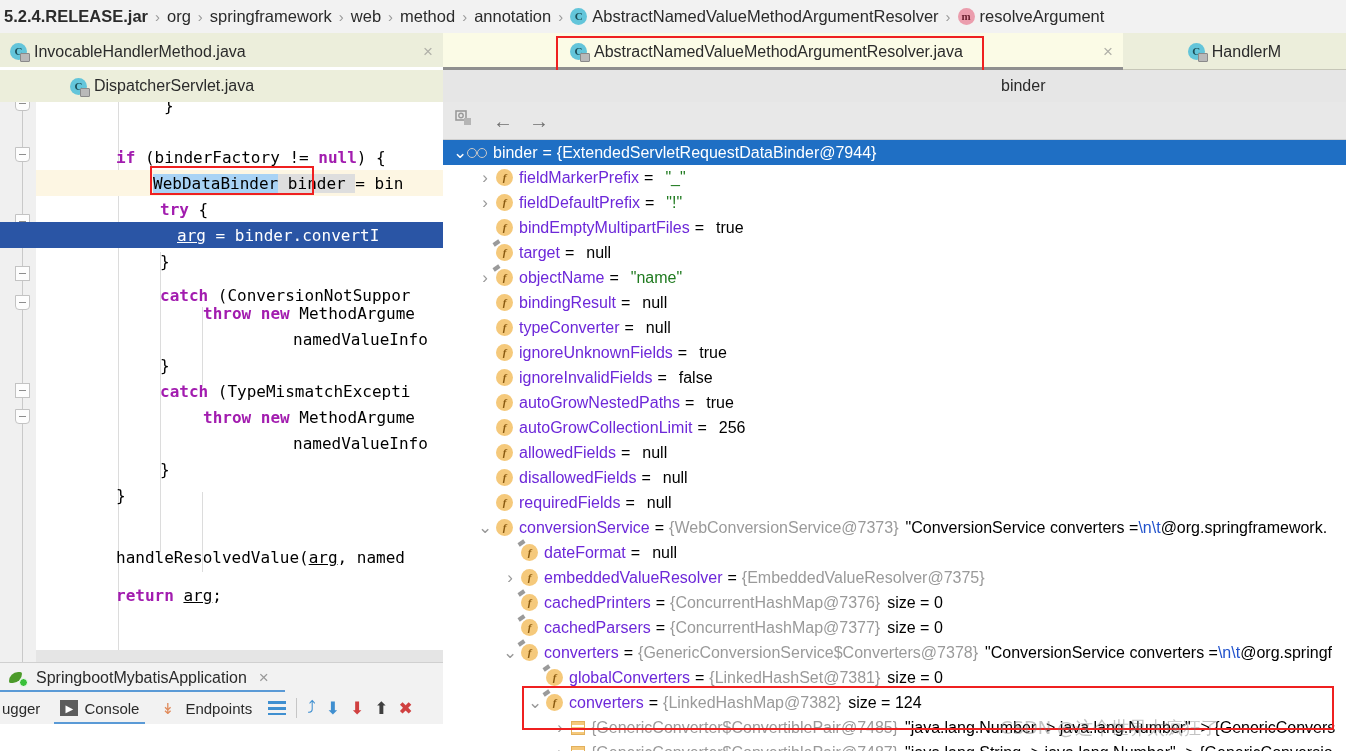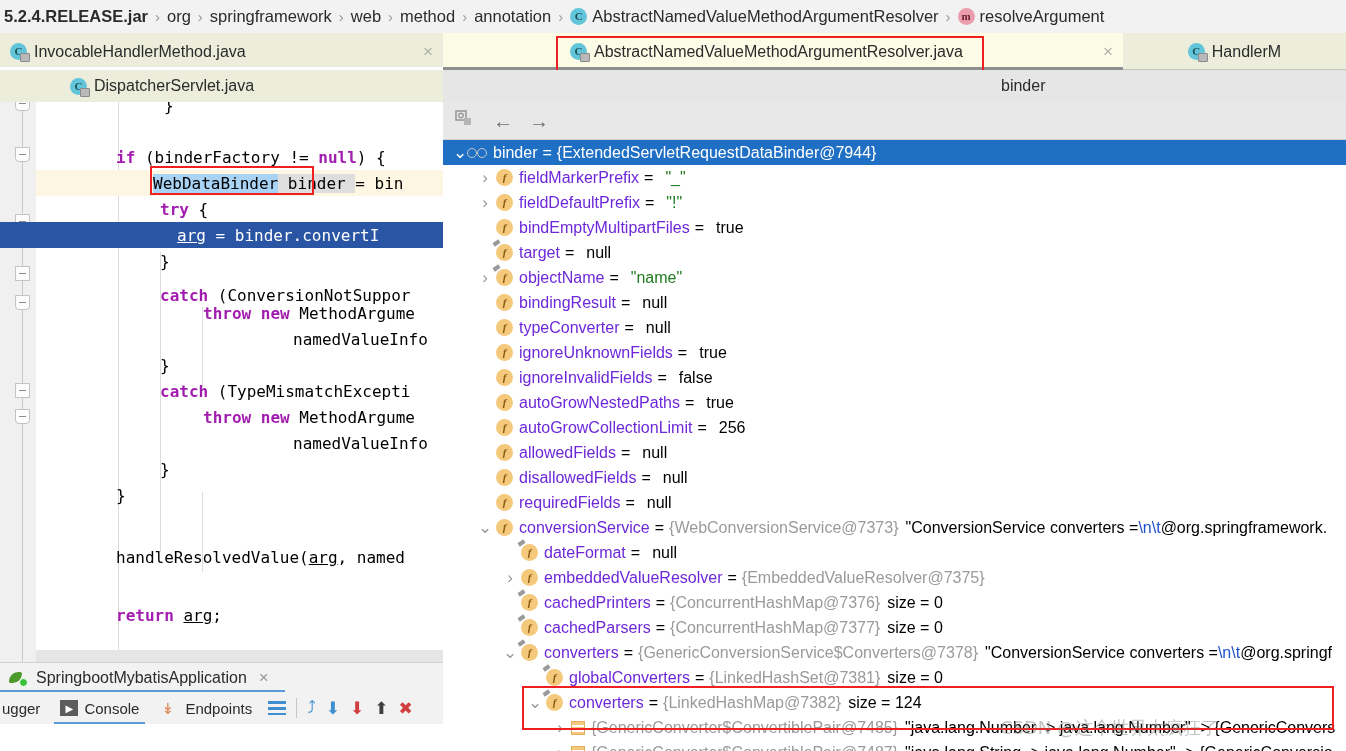--- a/index.html
+++ b/index.html
@@ -374,21 +374,21 @@
       </div>
       <div class="cl" style="top:354px;">
         <span class="txt" style="left:124px;">}</span>
       </div>
       <div class="cl" style="top:380px;">
         <span class="txt" style="left:80px;">}</span>
       </div>
       <div class="cl" style="top:432px;margin-top:10px;">
         <span class="txt" style="left:80px;">handleResolvedValue(<span class="und">arg</span>, named</span>
       </div>
-      <div class="cl" style="top:500px;text-align:center;">
+      <div class="cl" style="top:480px;text-align:center;">
         <span class="txt" style="left:80px;"><span class="kw">return</span> <span class="und">arg</span>;</span>
       </div>
     </div>
     <div style="position:absolute;left:36px;top:548px;width:407px;height:14px;background:#e5e5e5;"></div>
   </div>
 
   <div class="redbox" style="left:150px;top:166px;width:164px;height:29px;"></div>
 
   <div class="redbox" style="left:556px;top:36px;width:428px;height:50px;"></div>
 

